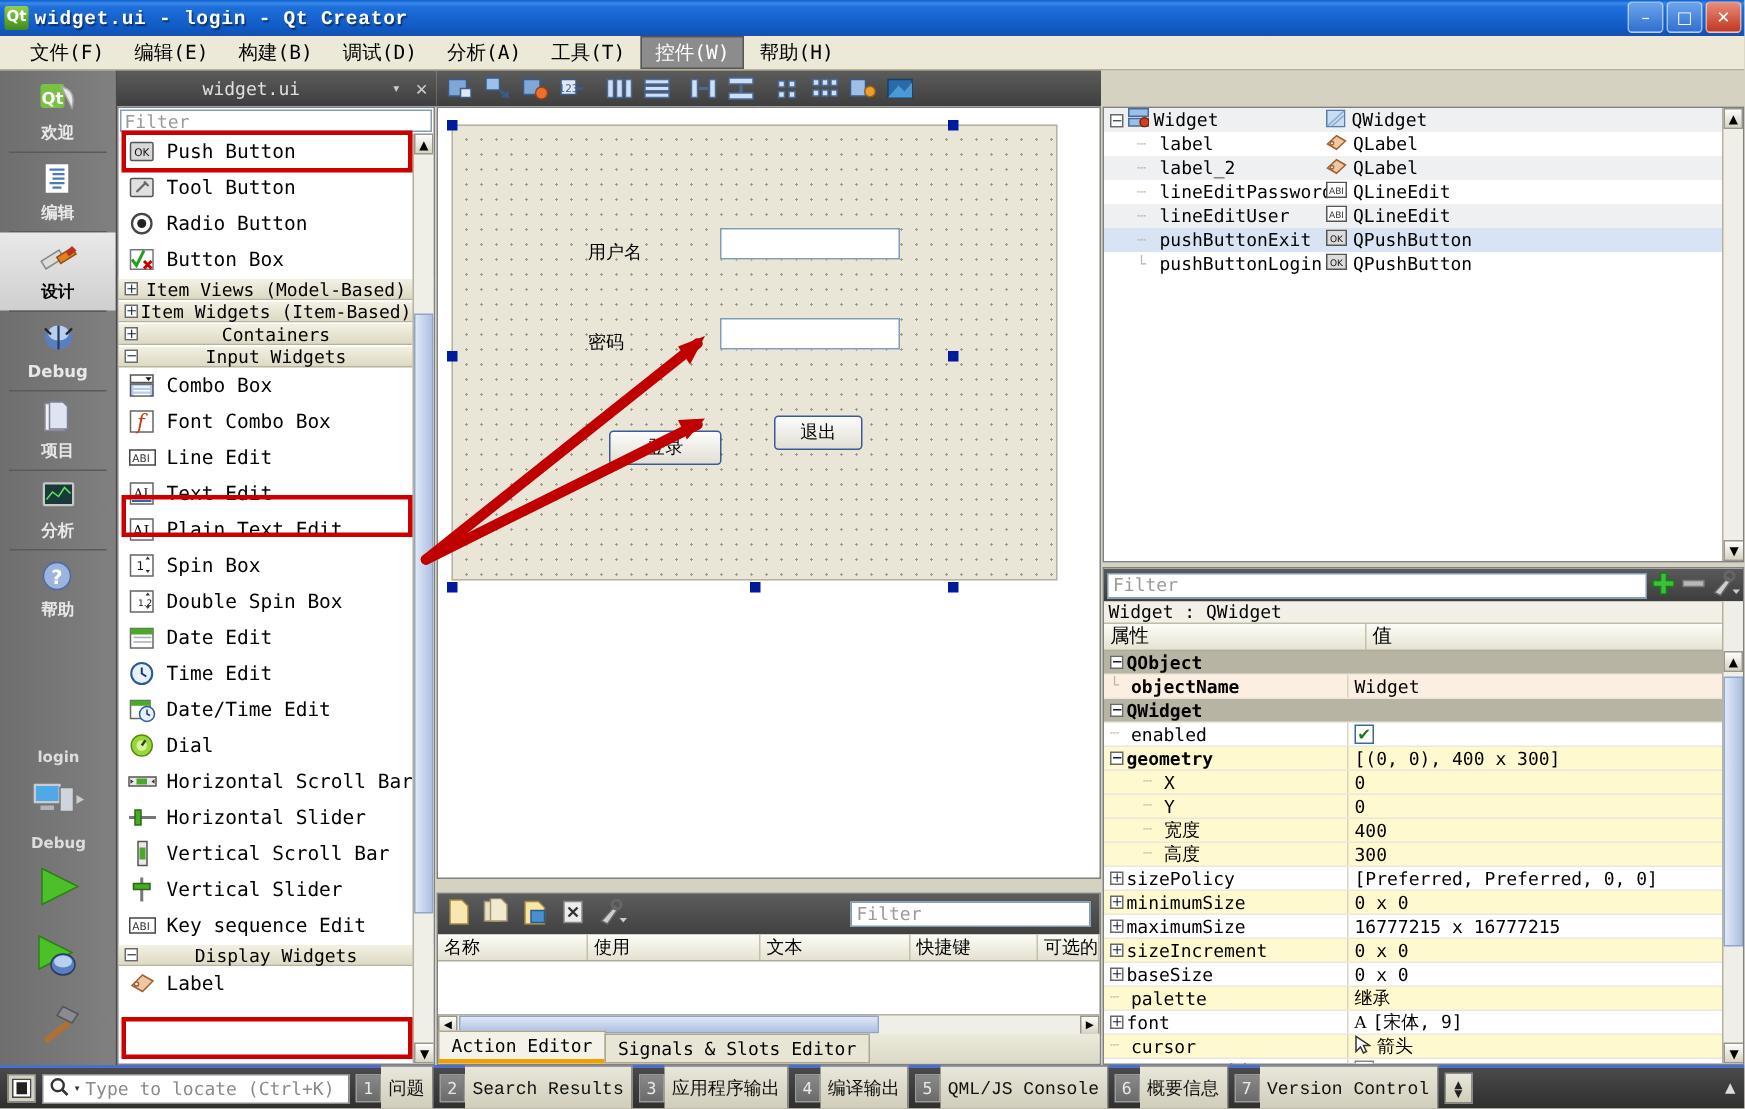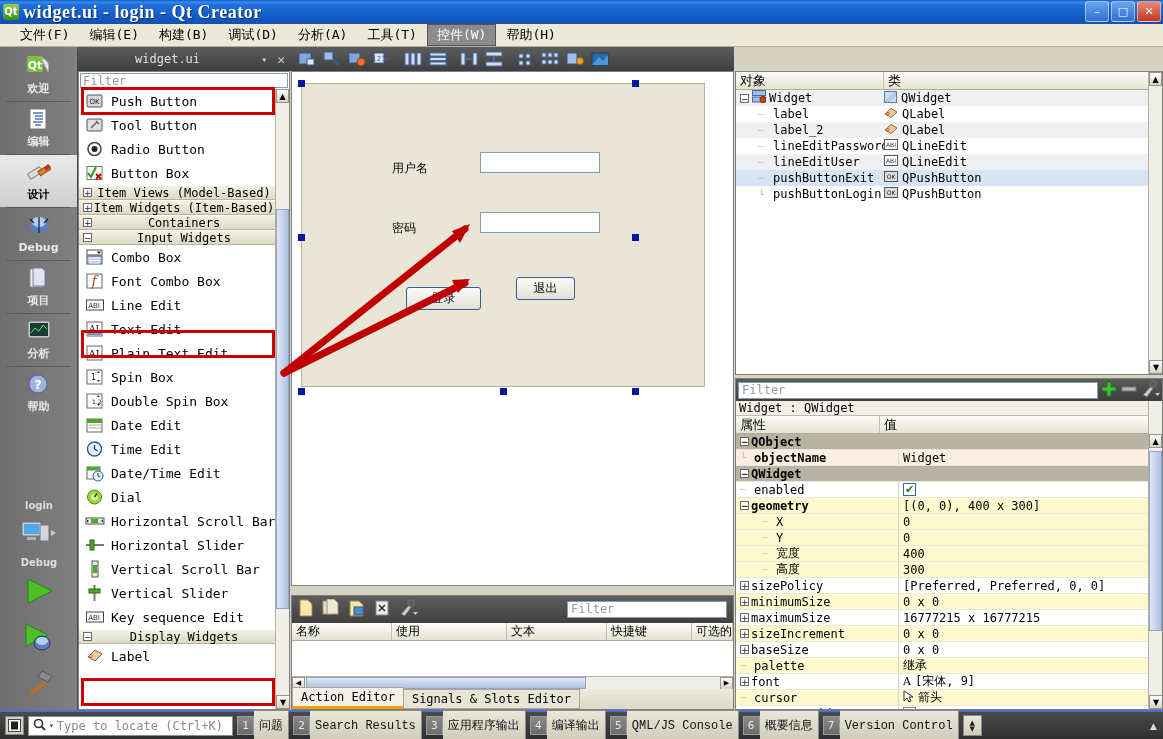--- a/index.html
+++ b/index.html
@@ -15,23 +15,23 @@
     background:linear-gradient(to bottom,#0a60d0 0%,#3a8ae8 9%,#1e6fdb 20%,#0f57c0 85%,#1b4fa8 100%);
     display:flex; align-items:center; position:relative;
   }
   #titlebar .tb-icon {
     width:16px; height:16px; margin:0 4px 0 3px; border-radius:2px;
     background:linear-gradient(to bottom,#8fd14f,#3d8b18);
     color:#fff; font-size:10px; font-weight:bold; line-height:16px;
     text-align:center; font-family:"DejaVu Sans", sans-serif;
   }
   #titlebar .tb-title {
-    color:#fff; font-size:18px; font-weight:bold; letter-spacing:.5px;
+    color:#fff; font-size:13px; font-weight:bold; letter-spacing:.5px;
     text-shadow:1px 1px 1px rgba(0,0,0,.5);
-    font-family:Liberation Serif, serif;
+    font-family:Liberation Mono, monospace;
   }
   #winbtns { position:absolute; right:2px; top:1px; display:flex; gap:2px; }
   #winbtns div {
     width:24px; height:21px; border:1px solid #ffffff80; border-radius:3px;
     display:flex; align-items:center; justify-content:center;
     color:#fff; font-size:11px; font-family:"DejaVu Sans", sans-serif;
     background:linear-gradient(to bottom,#6ba4ec,#2f6fd0);
   }
   #winbtns div.close { background:linear-gradient(to bottom,#e98a7a,#c03820); }
   
@@ -824,24 +824,20 @@
       <div style="position:absolute;left:14px;top:0;width:280px;height:12px;background:linear-gradient(to bottom,#dfe8f7,#aebfe0);border:1px solid #8fa6c8"></div>
       <div style="position:absolute;right:0;top:0;width:13px;height:13px;background:linear-gradient(to bottom,#fdfdfd,#d6d2c2);border:1px solid #9a968a;font-size:7px;text-align:center;line-height:11px;font-family:'DejaVu Sans',sans-serif">▶</div>
     </div>
     <div class="ae-tabs">
       <div class="ae-tab active">Action Editor</div>
       <div class="ae-tab">Signals &amp; Slots Editor</div>
     </div>
   </div>
 
   <div id="objinspector">
-    <div class="tree-head">
-      <div style="width:148px">对象</div>
-      <div style="flex:1">类</div>
-    </div>
 
     <div class="tree-row alt">
       <span class="c1">
         <span class="expbox">−</span>
         <span>
           <svg width="14" height="13" viewBox="0 0 14 13">
               <rect x="0.5" y="0.5" width="13" height="5" fill="#9ac0e8" stroke="#4a6a9a"></rect>
               <rect x="0.5" y="7" width="13" height="5" fill="#9ac0e8" stroke="#4a6a9a"></rect>
               <circle cx="11" cy="9.5" r="3" fill="#d04020" stroke="#802000"></circle>
             </svg>
@@ -980,21 +976,21 @@
       <span>
         <svg width="20" height="18" viewBox="0 0 20 18">
             <path d="M3 15 L12 5 l2 2 L7 17 Z" fill="#cfcfcf" stroke="#666"></path>
             <circle cx="13" cy="4" r="3" fill="none" stroke="#666" stroke-width="2"></circle>
             <polygon points="15,13 20,13 17.5,16" fill="#ccc"></polygon>
           </svg>
       </span>
     </div>
     <div id="peobj">Widget : QWidget</div>
     <div class="pe-head">
-      <div style="width:144px">属性</div>
+      <div style="width:175px">属性</div>
       <div style="flex:1">值</div>
     </div>
 
     <div class="pe-row group">
       <span class="k">
           <span class="expbox">−</span>
       <span>QObject</span>
         </span>
     </div>
 

